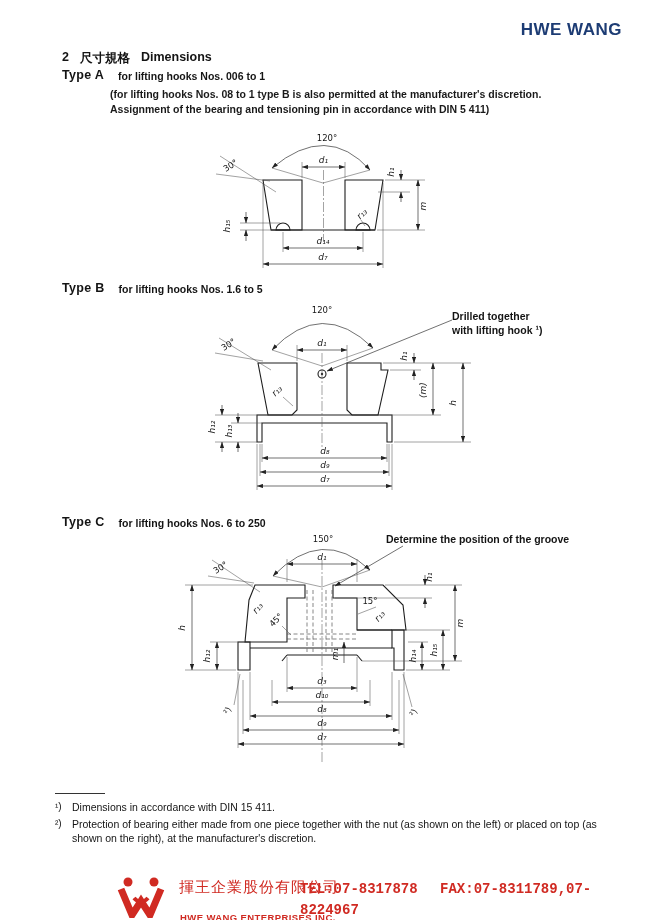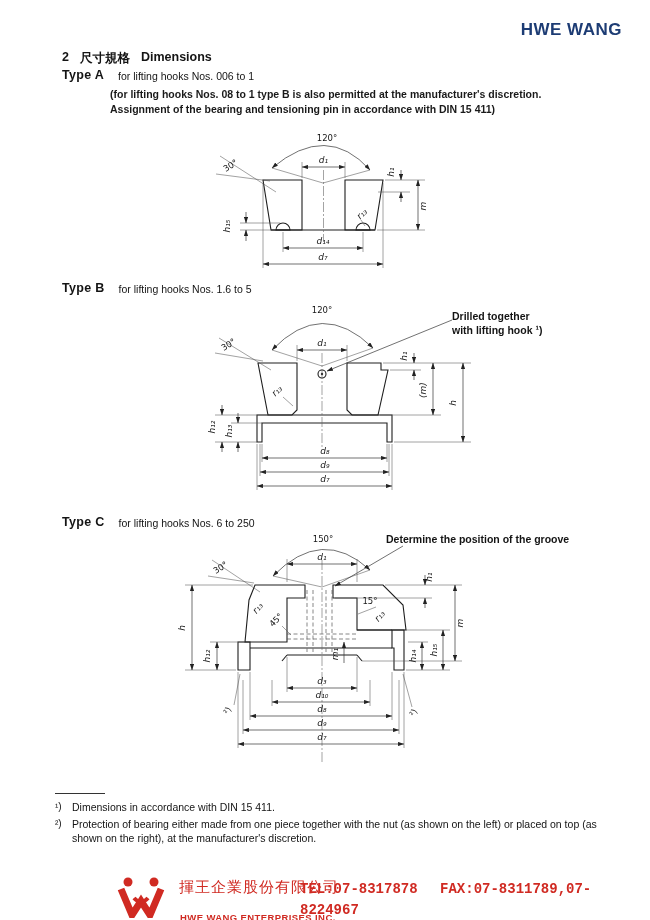--- a/index.html
+++ b/index.html
@@ -3,21 +3,21 @@
 <meta charset="utf-8">
 <style>
   html,body{margin:0;padding:0;background:#e8e8e8;}
   .page{position:relative;width:650px;height:920px;background:#ffffff;margin:0 auto;
         font-family:"Liberation Sans",sans-serif;color:#141414;overflow:hidden;}
   .brand{position:absolute;top:20px;right:28px;font-size:17px;font-weight:bold;
          letter-spacing:.5px;color:#1d3c74;}
   .sect{position:absolute;left:62px;top:50px;font-size:12.5px;font-weight:bold;display:flex;gap:11px;}
   .typerow{position:absolute;left:62px;display:flex;align-items:flex-end;gap:14px;}
   .typerow .th{font-size:12.5px;font-weight:bold;letter-spacing:.3px;}
-  .typerow .ts{font-size:10.5px;font-weight:normal;}
+  .typerow .ts{font-size:10.5px;font-weight:bold;}
   .note{position:absolute;left:110px;top:87px;width:480px;font-size:10.5px;line-height:1.4;font-weight:bold;color:#1a1a1a;}
   .anno{position:absolute;font-size:10.5px;font-weight:bold;line-height:1.3;}
   .draw{position:absolute;}
   svg text{fill:#151515;stroke:none;}
   .lab{font-family:"DejaVu Sans",sans-serif;font-size:9px;font-style:italic;text-anchor:middle;}
   .ang{font-family:"DejaVu Sans",sans-serif;font-size:8.5px;font-style:normal;text-anchor:middle;}
   .out{stroke:#1e1e1e;stroke-width:1.1;fill:none;}
   .dimline{stroke:#333;stroke-width:.7;fill:none;}
   .ext{stroke:#555;stroke-width:.55;}
   .cl{stroke:#666;stroke-width:.6;stroke-dasharray:10 2 2 2;}
@@ -43,21 +43,21 @@
   <div class="sect">
     <span>2</span>
     <span>尺寸規格</span>
     <span>Dimensions</span>
   </div>
 
   <div class="typerow" style="top:68px">
     <span class="th">Type A</span>
     <span class="ts">for lifting hooks Nos. 006 to 1</span>
   </div>
-  <div class="note">(for lifting hooks Nos. 08 to 1 type B is also permitted at the manufacturer's discretion. Assignment of the bearing and tensioning pin in accordance with DIN 15 411)</div>
+  <div class="note">(for lifting hooks Nos. 08 to 1 type B is also permitted at the manufacturer's discretion. Assignment of the bearing and tensioning pin in accordance with DIN 5 411)</div>
 
   <svg class="draw" style="left:180px;top:130px" width="380" height="150" viewBox="0 0 380 150">
     <defs>
       <pattern id="hA" width="6" height="6" patternUnits="userSpaceOnUse" patternTransform="rotate(45)">
         <rect width="6" height="6" fill="#fff"></rect>
           <line x1="0" y1="0" x2="0" y2="6" stroke="#555" stroke-width="1"></line>
       </pattern>
       <marker id="mA" markerWidth="9" markerHeight="6" refX="8.5" refY="3" orient="auto-start-reverse">
         <path d="M0,0L9,3L0,6Z" fill="#222"></path>
       </marker>

